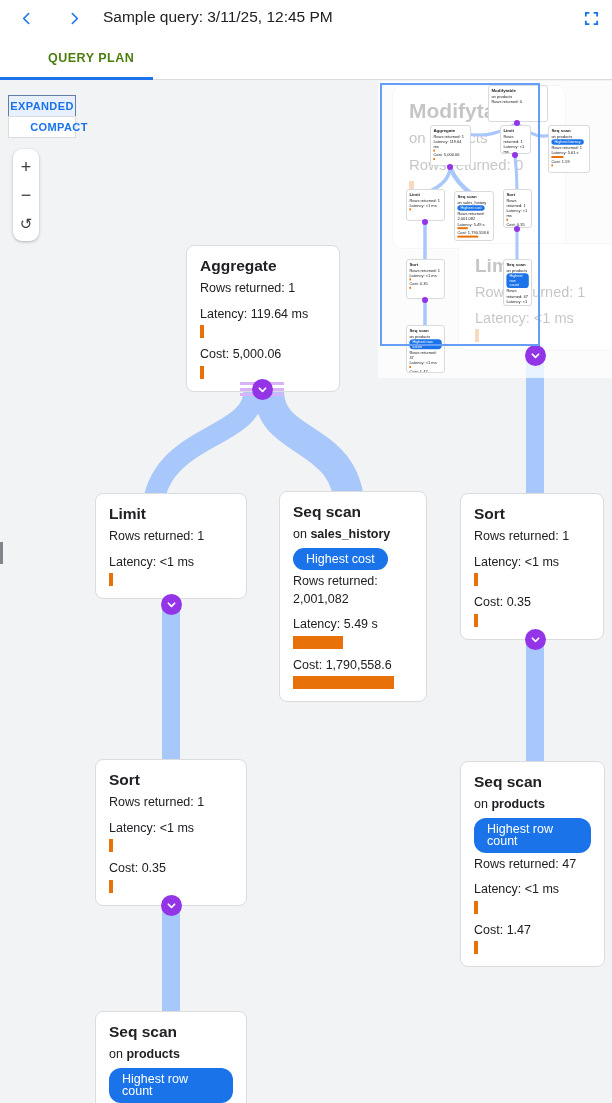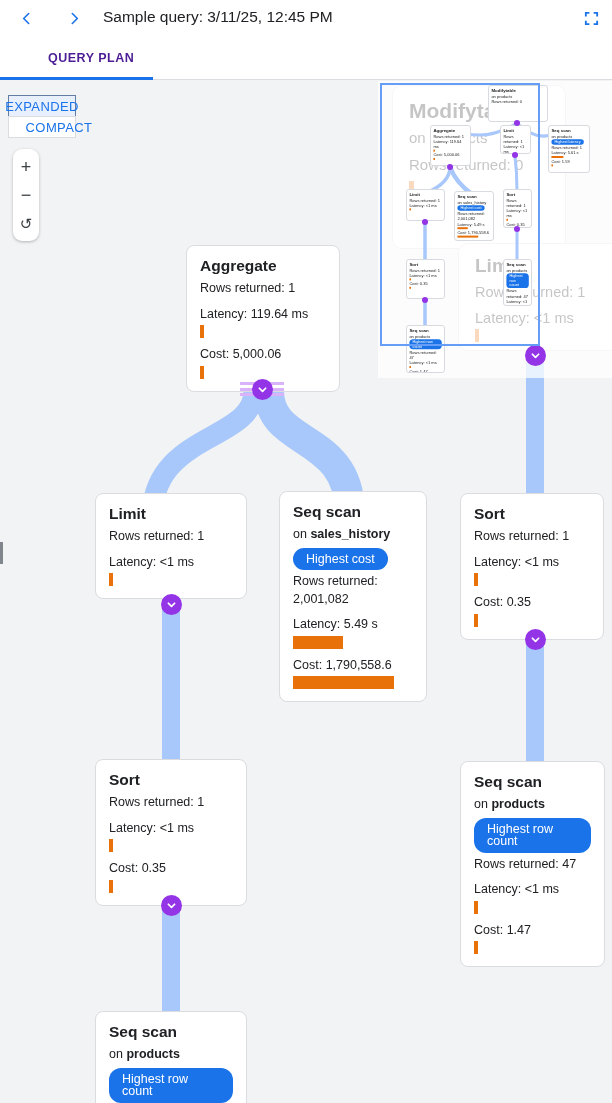--- a/index.html
+++ b/index.html
@@ -10,21 +10,21 @@
   .header{position:absolute;top:0;left:0;right:0;height:36px;background:#fff;border-bottom:1px solid #e4e7eb;z-index:20;}
   .nav-btn{position:absolute;top:5px;width:26px;height:26px;border:none;background:transparent;cursor:pointer;display:flex;align-items:center;justify-content:center;padding:0;}
   .nav-back{left:13px;}
   .nav-fwd{left:61px;}
   .page-title{position:absolute;left:103px;top:8px;font-size:15.5px;color:#202124;white-space:nowrap;}
   .fs-btn{position:absolute;right:8px;top:5px;width:26px;height:26px;border:none;background:transparent;cursor:pointer;display:flex;align-items:center;justify-content:center;padding:0;}
 
   
   .tabbar{position:absolute;top:36px;left:0;right:0;height:44px;background:#fff;border-bottom:1px solid #dadce0;display:flex;z-index:20;box-sizing:border-box;}
   .tab{position:relative;height:100%;display:flex;align-items:center;padding:0 19px;font-size:12.5px;font-weight:700;letter-spacing:.5px;color:#5f6368;cursor:pointer;background:transparent;border:none;}
-  .tab.active{color:#4c1d95;padding-left:48px;}
+  .tab.active{color:#4d7c0f;padding-left:48px;}
   .tab.active::after{content:"";position:absolute;left:0;right:0;bottom:-1px;height:3px;background:#1a73e8;}
 
   
   .canvas{position:absolute;top:80px;left:0;width:612px;height:1023px;background:#f1f3f4;overflow:hidden;}
   .edges{position:absolute;left:0;top:0;z-index:1;pointer-events:none;}
 
   
   .node{position:absolute;background:#fff;border:1px solid #dadce0;border-radius:8px;padding:9px 13px 12px;box-sizing:border-box;z-index:2;cursor:pointer;}
   .node .t{font-size:15.5px;font-weight:700;color:#202124;margin:2px 0 5px;}
   .node .ln{font-size:12.5px;color:#202124;line-height:1.4;}
@@ -35,21 +35,21 @@
 
   
   .chev{position:absolute;width:21px;height:21px;border-radius:50%;background:#9334e6;z-index:3;display:flex;align-items:center;justify-content:center;cursor:pointer;}
   .stripes{position:absolute;width:44px;height:14px;z-index:2;background:repeating-linear-gradient(to bottom,#d9b3fa 0,#d9b3fa 3px,rgba(255,255,255,0) 3px,rgba(255,255,255,0) 5.6px);}
 
   
   .scroll-nub{position:absolute;left:0;top:462px;width:3px;height:22px;background:#80868b;z-index:9;}
 
   
   .toggle{position:absolute;left:8px;top:15px;z-index:10;width:84px;}
-  .tbtn{width:68px;height:22px;display:flex;align-items:center;justify-content:center;font-size:13px;font-weight:400;letter-spacing:.4px;color:#1a73e8;background:#fff;border:1px solid #dadce0;cursor:pointer;box-sizing:border-box;}
+  .tbtn{width:68px;height:22px;display:flex;align-items:center;justify-content:center;font-size:11px;font-weight:700;letter-spacing:.4px;color:#1a73e8;background:#fff;border:1px solid #dadce0;cursor:pointer;box-sizing:border-box;}
   .tbtn.sel{background:#e8f0fe;border:1px solid #647da5;}
   .tbtn.unsel{margin-top:-1px;padding-left:40px;}
 
   
   .zoomctl{position:absolute;left:13px;top:69px;width:26px;z-index:10;background:#fff;border-radius:9px;box-shadow:0 1px 3px rgba(60,64,67,.35);display:flex;flex-direction:column;align-items:center;padding:4px 0;}
   .zbtn{width:26px;height:28px;border:none;background:transparent;color:#3c4043;font-size:18px;line-height:1;cursor:pointer;display:flex;align-items:center;justify-content:center;padding:0;font-family:"Liberation Sans",sans-serif;}
   .zbtn.reset{font-size:15px;}
 
   
   .minimap{position:absolute;left:378px;top:1px;width:234px;height:297px;overflow:hidden;z-index:6;cursor:pointer;}

